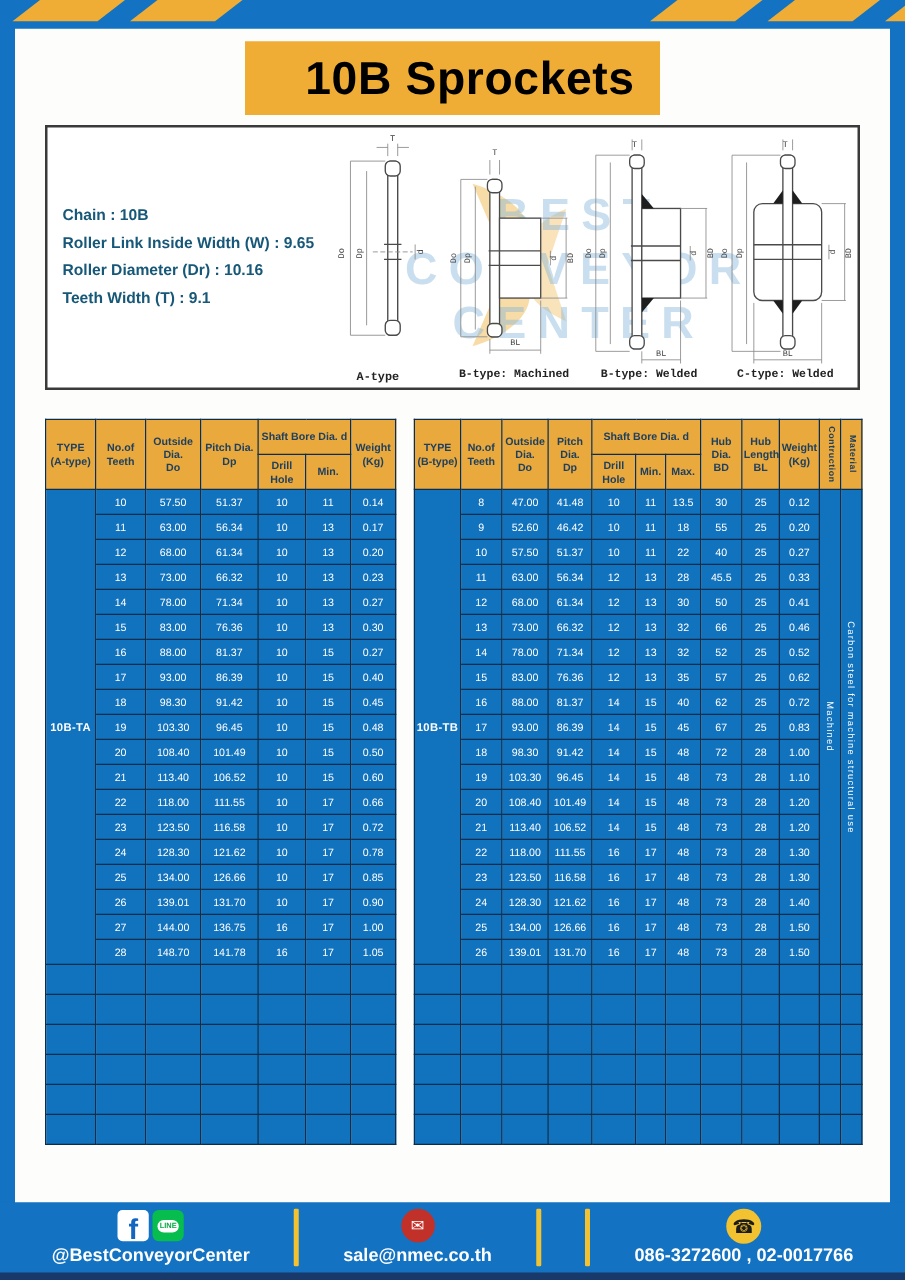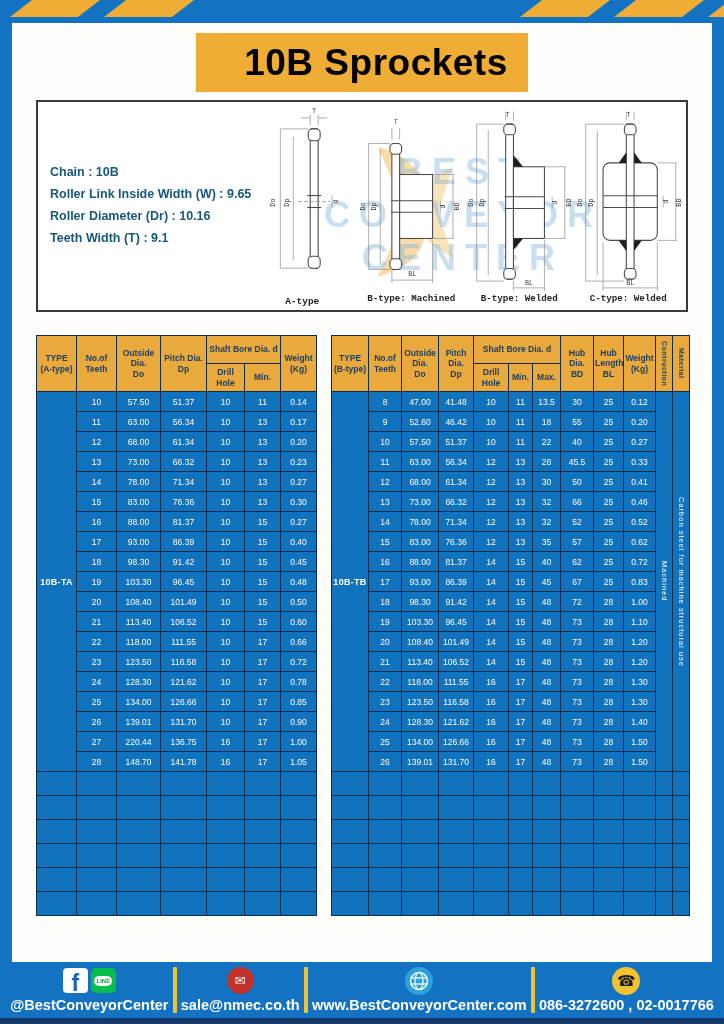--- a/index.html
+++ b/index.html
@@ -436,21 +436,21 @@
           <tr class="data-row">
             <td>26</td>
             <td>139.01</td>
             <td>131.70</td>
             <td>10</td>
             <td>17</td>
             <td>0.90</td>
           </tr>
           <tr class="data-row">
             <td>27</td>
-            <td>220.44</td>
+            <td>144.00</td>
             <td>136.75</td>
             <td>16</td>
             <td>17</td>
             <td>1.00</td>
           </tr>
           <tr class="data-row">
             <td>28</td>
             <td>148.70</td>
             <td>141.78</td>
             <td>16</td>
@@ -875,33 +875,20 @@
   <div class="f-div"></div>
   <div class="f-item">
     <div class="f-icons">
       <span class="mail-ic">
           <span>✉</span>
         </span>
     </div>
     <div class="f-label">sale@nmec.co.th</div>
   </div>
   <div class="f-div"></div>
-  <div class="f-item">
-    <div class="f-icons">
-      <span class="globe-ic">
-        <svg width="22" height="22" viewBox="0 0 22 22">
-          <circle cx="11" cy="11" r="8.5" fill="none" stroke="#FFF" stroke-width="1.4"></circle>
-          <ellipse cx="11" cy="11" rx="4" ry="8.5" fill="none" stroke="#FFF" stroke-width="1.2"></ellipse>
-          <line x1="2.5" y1="8" x2="19.5" y2="8" stroke="#FFF" stroke-width="1.2"></line>
-          <line x1="2.5" y1="14" x2="19.5" y2="14" stroke="#FFF" stroke-width="1.2"></line>
-        </svg>
-      </span>
-    </div>
-    <div class="f-label">www.BestConveyorCenter.com</div>
-  </div>
   <div class="f-div"></div>
   <div class="f-item">
     <div class="f-icons">
       <span class="phone-ic">
           <span>☎</span>
         </span>
     </div>
     <div class="f-label">086-3272600 , 02-0017766</div>
   </div>
 </div>

